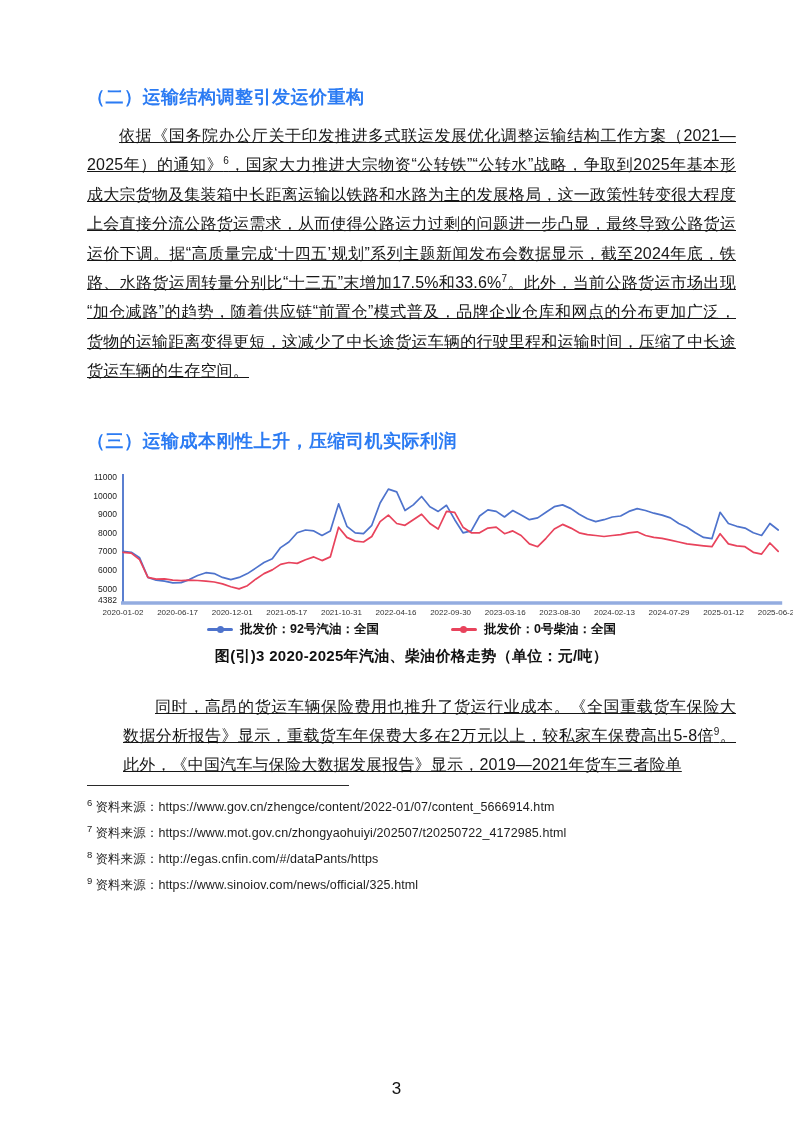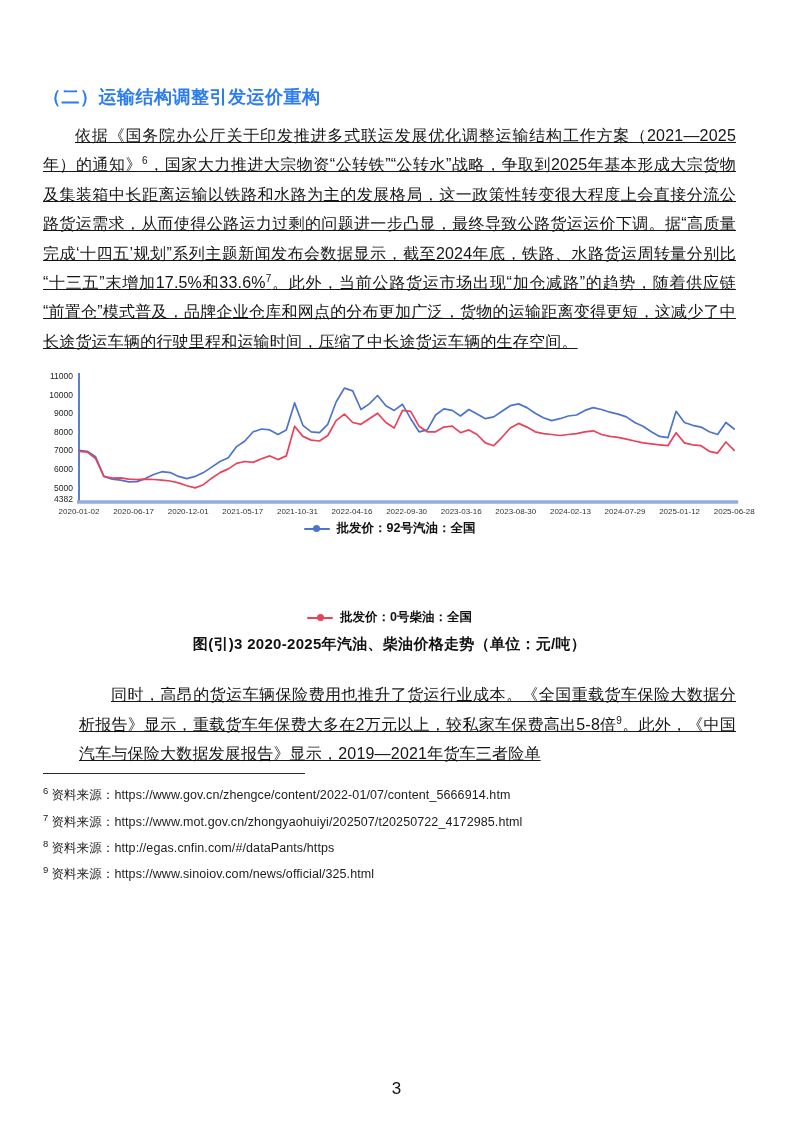--- a/index.html
+++ b/index.html
@@ -1,36 +1,36 @@
 <!DOCTYPE html>
 <html lang="zh"><head>
 <meta charset="utf-8">
 <style>
   html,body{margin:0;padding:0;}
   body{
     width:793px;height:1121px;background:#ffffff;position:relative;
     font-family:"Liberation Sans",sans-serif;color:#161616;
     -webkit-font-smoothing:antialiased;
   }
-  .content{padding:86px 57px 0 43px;}
+  .content{padding:86px 57px 0 87px;}
   h2.sec{
     color:#2B7BF3;font-size:18px;font-weight:bold;margin:0 0 13px 0;
     letter-spacing:0.5px;line-height:22px;
   }
   h2.sec2{margin-top:44px;}
   p.body{
     font-size:16px;line-height:29.4px;text-align:justify;text-indent:2em;
     margin:0;color:#161616;letter-spacing:0.2px;text-decoration:underline;
   }
   p.body sup{font-size:10px;line-height:0;}
   figure.chart{margin:8px 0 0 0;padding:0;}
   #price-chart{display:block;overflow:visible;}
   .legend{
     display:flex;justify-content:center;gap:72px;margin-top:4px;
-    font-size:12.5px;font-weight:bold;color:#111;align-items:center;flex-direction:column;
+    font-size:12.5px;font-weight:bold;color:#111;align-items:center;
   }
   .legend-item{display:flex;align-items:center;gap:7px;}
   .lg-marker{position:relative;width:26px;height:7px;display:inline-block;}
   .lg-marker .bar{position:absolute;left:0;top:2.5px;width:26px;height:2.5px;border-radius:2px;}
   .lg-marker .dot{position:absolute;left:9.5px;top:0;width:7px;height:7px;border-radius:50%;}
   figcaption.cap{
     text-align:center;font-size:15px;font-weight:bold;color:#111;
     margin-top:9px;letter-spacing:0.3px;
   }
   p.after-chart{margin-top:26px;margin-left:36px;}
@@ -45,20 +45,21 @@
 </style>
 </head>
 <body>
 
 <div class="content">
 
   <h2 class="sec">（二）运输结构调整引发运价重构</h2>
 
   <p class="body"><span>依据《国务院办公厅关于印发推进多式联运发展优化调整运输结构工作方案（2021—2025年）的通知》</span><sup>6</sup><span>，国家大力推进大宗物资“公转铁”“公转水”战略，争取到2025年基本形成大宗货物及集装箱中长距离运输以铁路和水路为主的发展格局，这一政策性转变很大程度上会直接分流公路货运需求，从而使得公路运力过剩的问题进一步凸显，最终导致公路货运运价下调。据“高质量完成‘十四五’规划”系列主题新闻发布会数据显示，截至2024年底，铁路、水路货运周转量分别比“十三五”末增加17.5%和33.6%</span><sup>7</sup><span>。此外，当前公路货运市场出现“加仓减路”的趋势，随着供应链“前置仓”模式普及，品牌企业仓库和网点的分布更加广泛，货物的运输距离变得更短，这减少了中长途货运车辆的行驶里程和运输时间，压缩了中长途货运车辆的生存空间。</span></p>
 
+  <h2 class="sec sec2">（三）运输成本刚性上升，压缩司机实际利润</h2>
 
 
   <figure class="chart">
     <svg id="price-chart" width="700" height="152" viewBox="0 0 700 152" xmlns="http://www.w3.org/2000/svg">
         <line x1="36" y1="9" x2="36" y2="137" stroke="#5B7FD0" stroke-width="2"></line>
         <line x1="34" y1="138" x2="695.2" y2="138" stroke="#93ACE0" stroke-width="3.5"></line>
         <text x="30" y="15" text-anchor="end" font-size="8.5" fill="#222" font-family="Liberation Sans, sans-serif">11000</text>
         <text x="30" y="33.585675430643704" text-anchor="end" font-size="8.5" fill="#222" font-family="Liberation Sans, sans-serif">10000</text>
         <text x="30" y="52.1713508612874" text-anchor="end" font-size="8.5" fill="#222" font-family="Liberation Sans, sans-serif">9000</text>
         <text x="30" y="70.7570262919311" text-anchor="end" font-size="8.5" fill="#222" font-family="Liberation Sans, sans-serif">8000</text>

